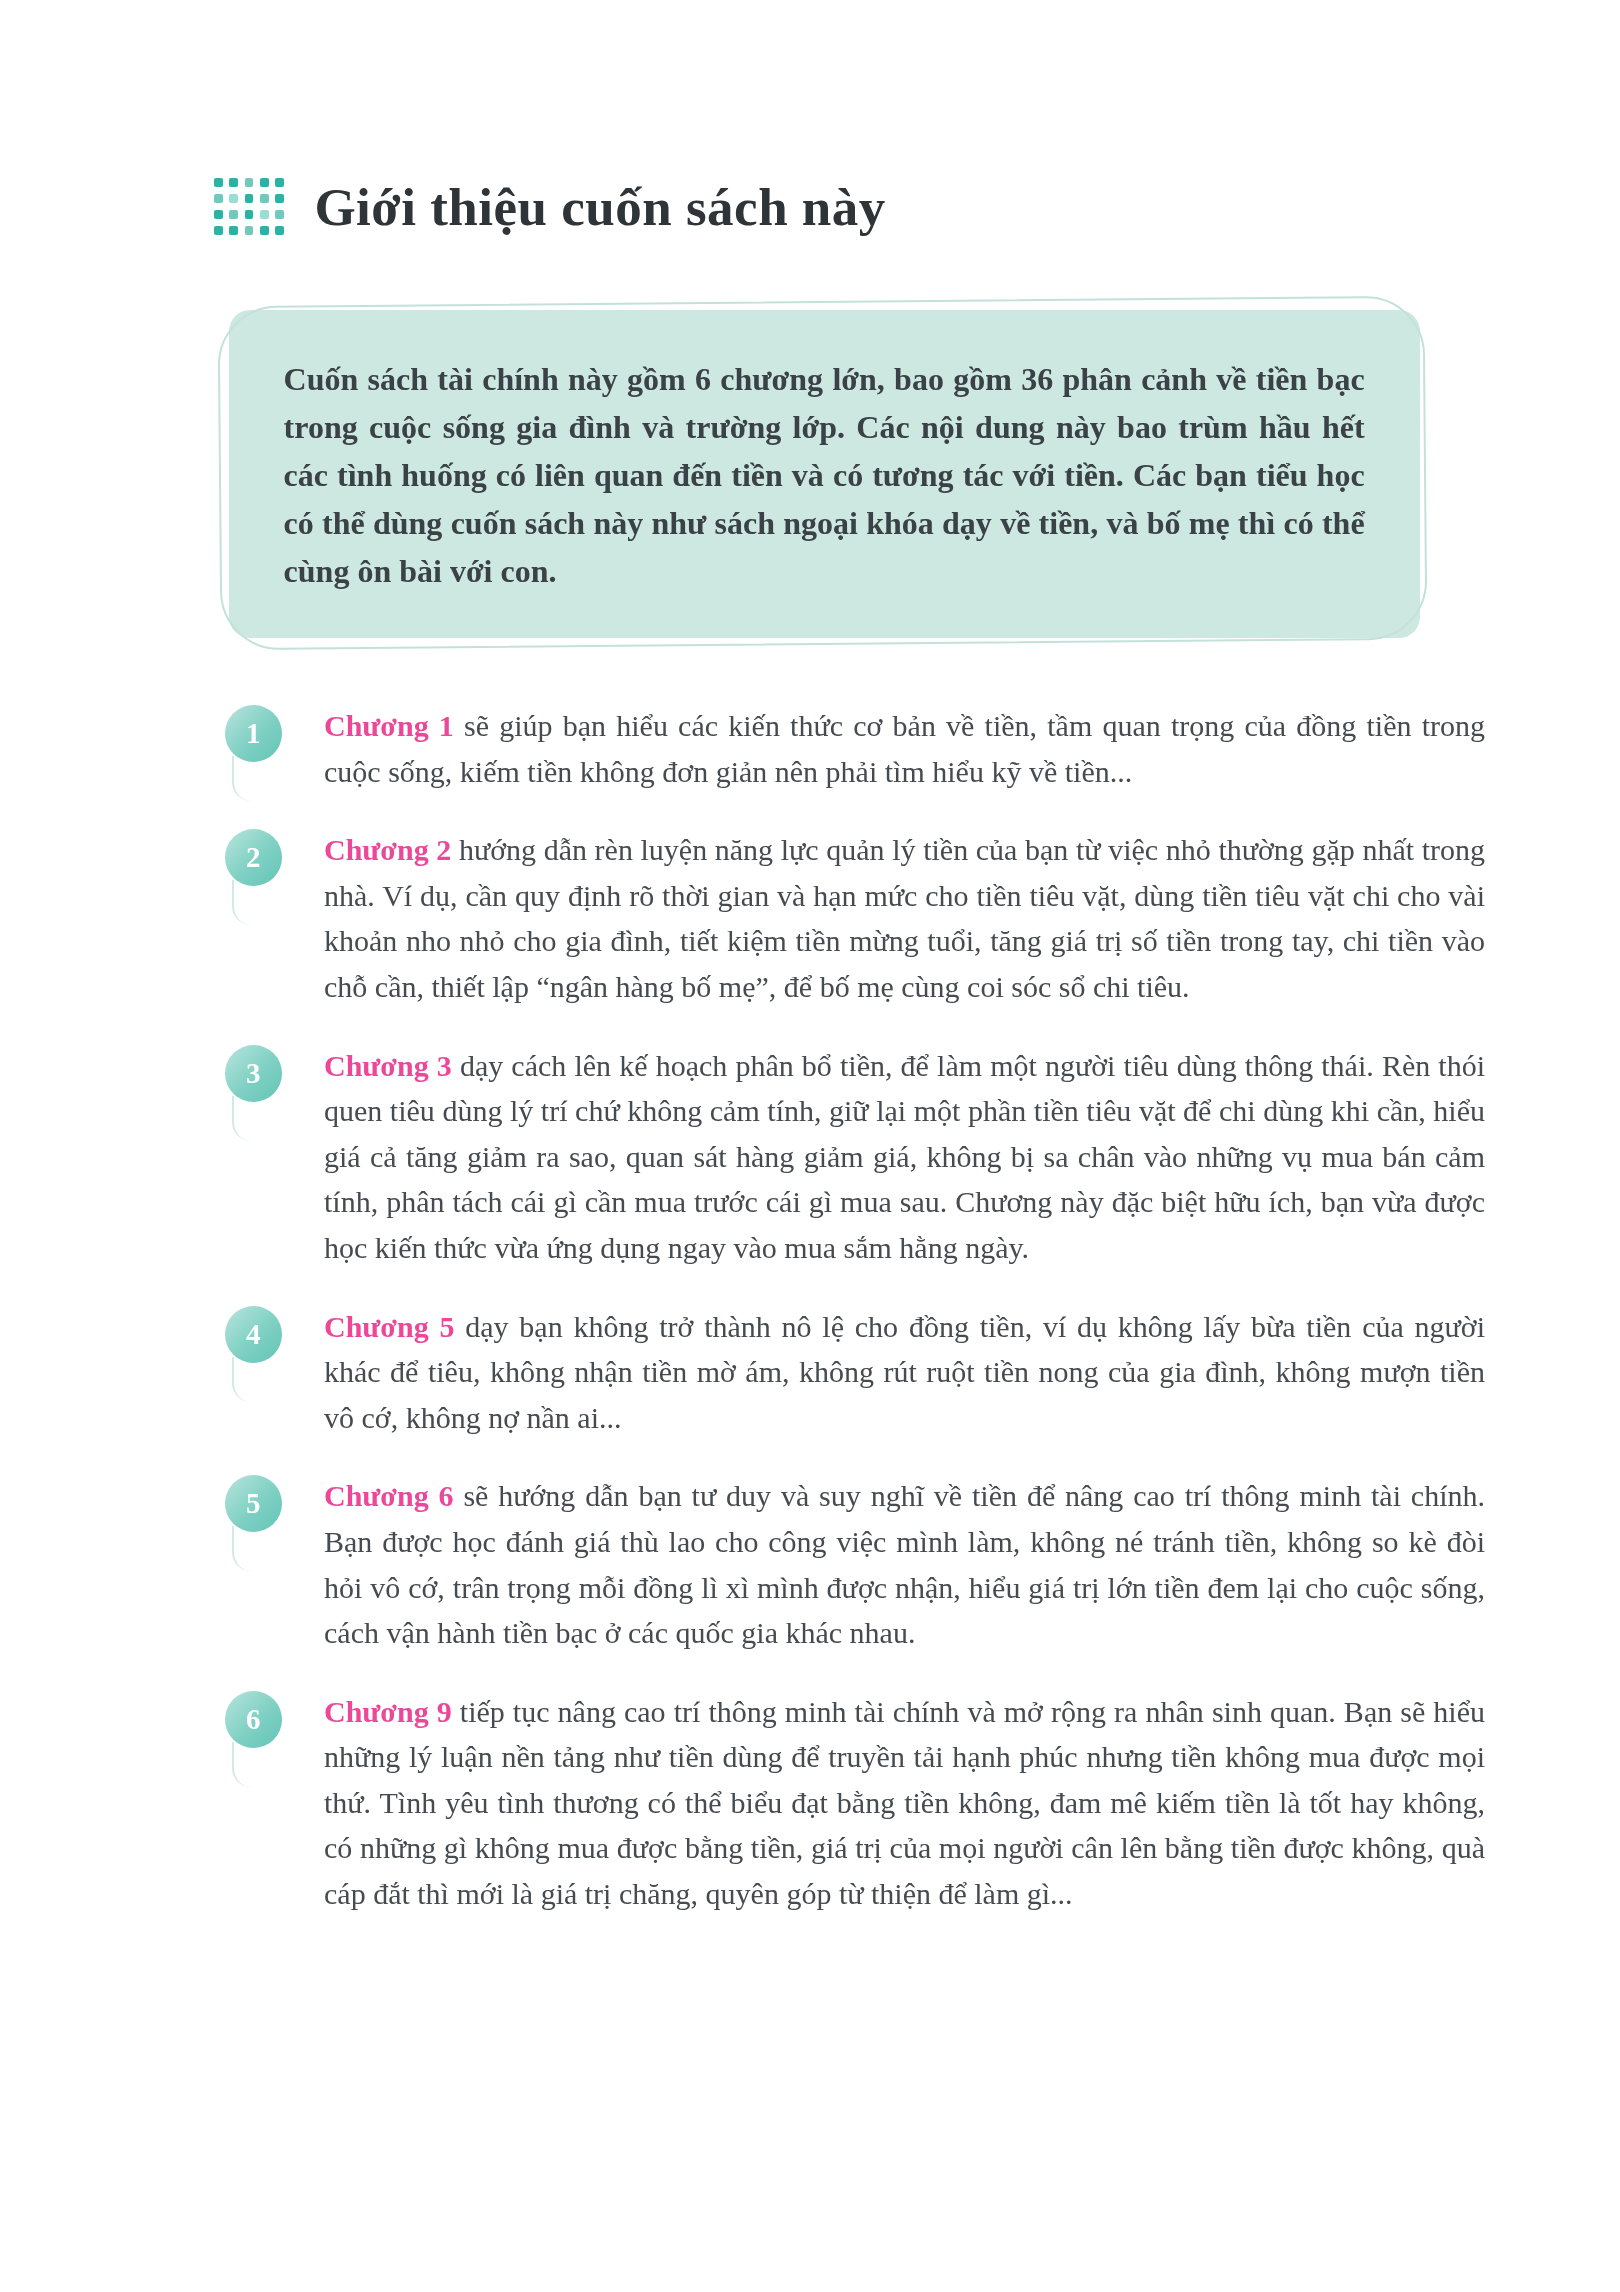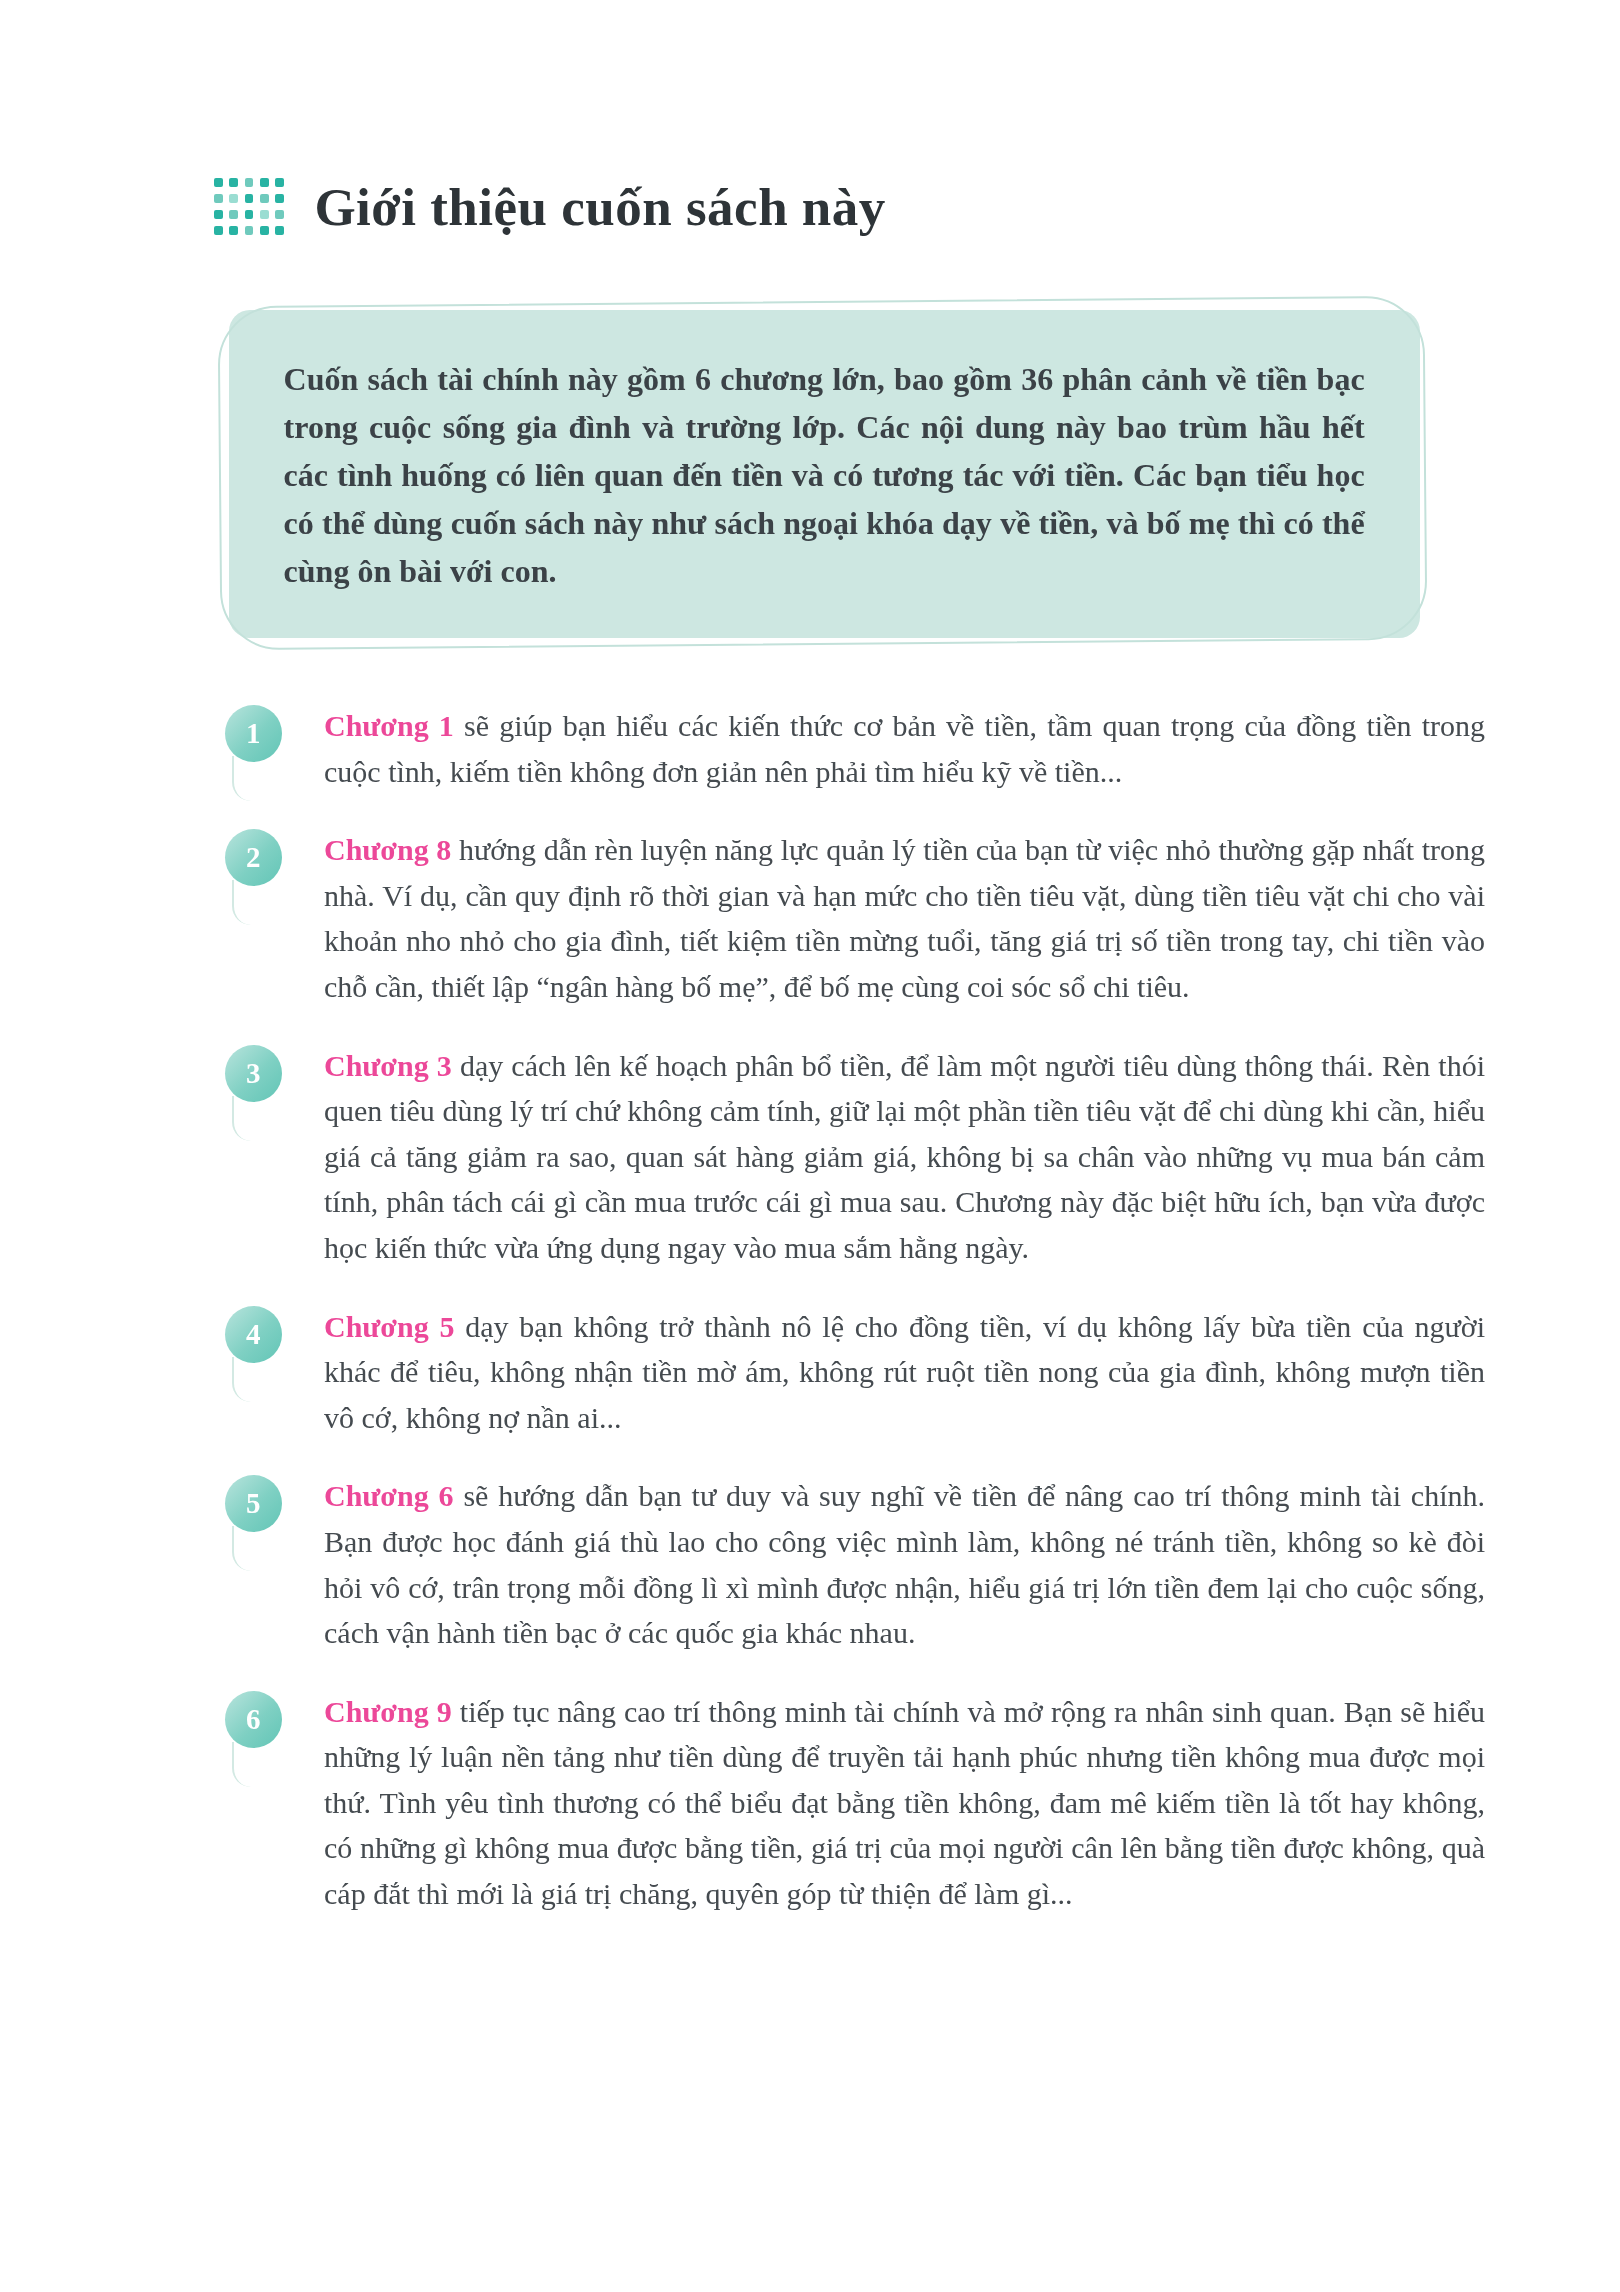--- a/index.html
+++ b/index.html
@@ -173,30 +173,30 @@
   </div>
 
   <section class="chapters">
 
     <div class="chapter">
       <div class="badge-col">
         <div class="badge">1</div>
       </div>
       <p class="chapter-text">
         <span class="ch-label">Chương 1</span>
-        <span>sẽ giúp bạn hiểu các kiến thức cơ bản về tiền, tầm quan trọng của đồng tiền trong cuộc tình, kiếm tiền không đơn giản nên phải tìm hiểu kỹ về tiền...</span>
+        <span>sẽ giúp bạn hiểu các kiến thức cơ bản về tiền, tầm quan trọng của đồng tiền trong cuộc sống, kiếm tiền không đơn giản nên phải tìm hiểu kỹ về tiền...</span>
       </p>
     </div>
 
     <div class="chapter">
       <div class="badge-col">
         <div class="badge">2</div>
       </div>
       <p class="chapter-text">
-        <span class="ch-label">Chương 8</span>
+        <span class="ch-label">Chương 2</span>
         <span>hướng dẫn rèn luyện năng lực quản lý tiền của bạn từ việc nhỏ thường gặp nhất trong nhà. Ví dụ, cần quy định rõ thời gian và hạn mức cho tiền tiêu vặt, dùng tiền tiêu vặt chi cho vài khoản nho nhỏ cho gia đình, tiết kiệm tiền mừng tuổi, tăng giá trị số tiền trong tay, chi tiền vào chỗ cần, thiết lập “ngân hàng bố mẹ”, để bố mẹ cùng coi sóc sổ chi tiêu.</span>
       </p>
     </div>
 
     <div class="chapter">
       <div class="badge-col">
         <div class="badge">3</div>
       </div>
       <p class="chapter-text">
         <span class="ch-label">Chương 3</span>

